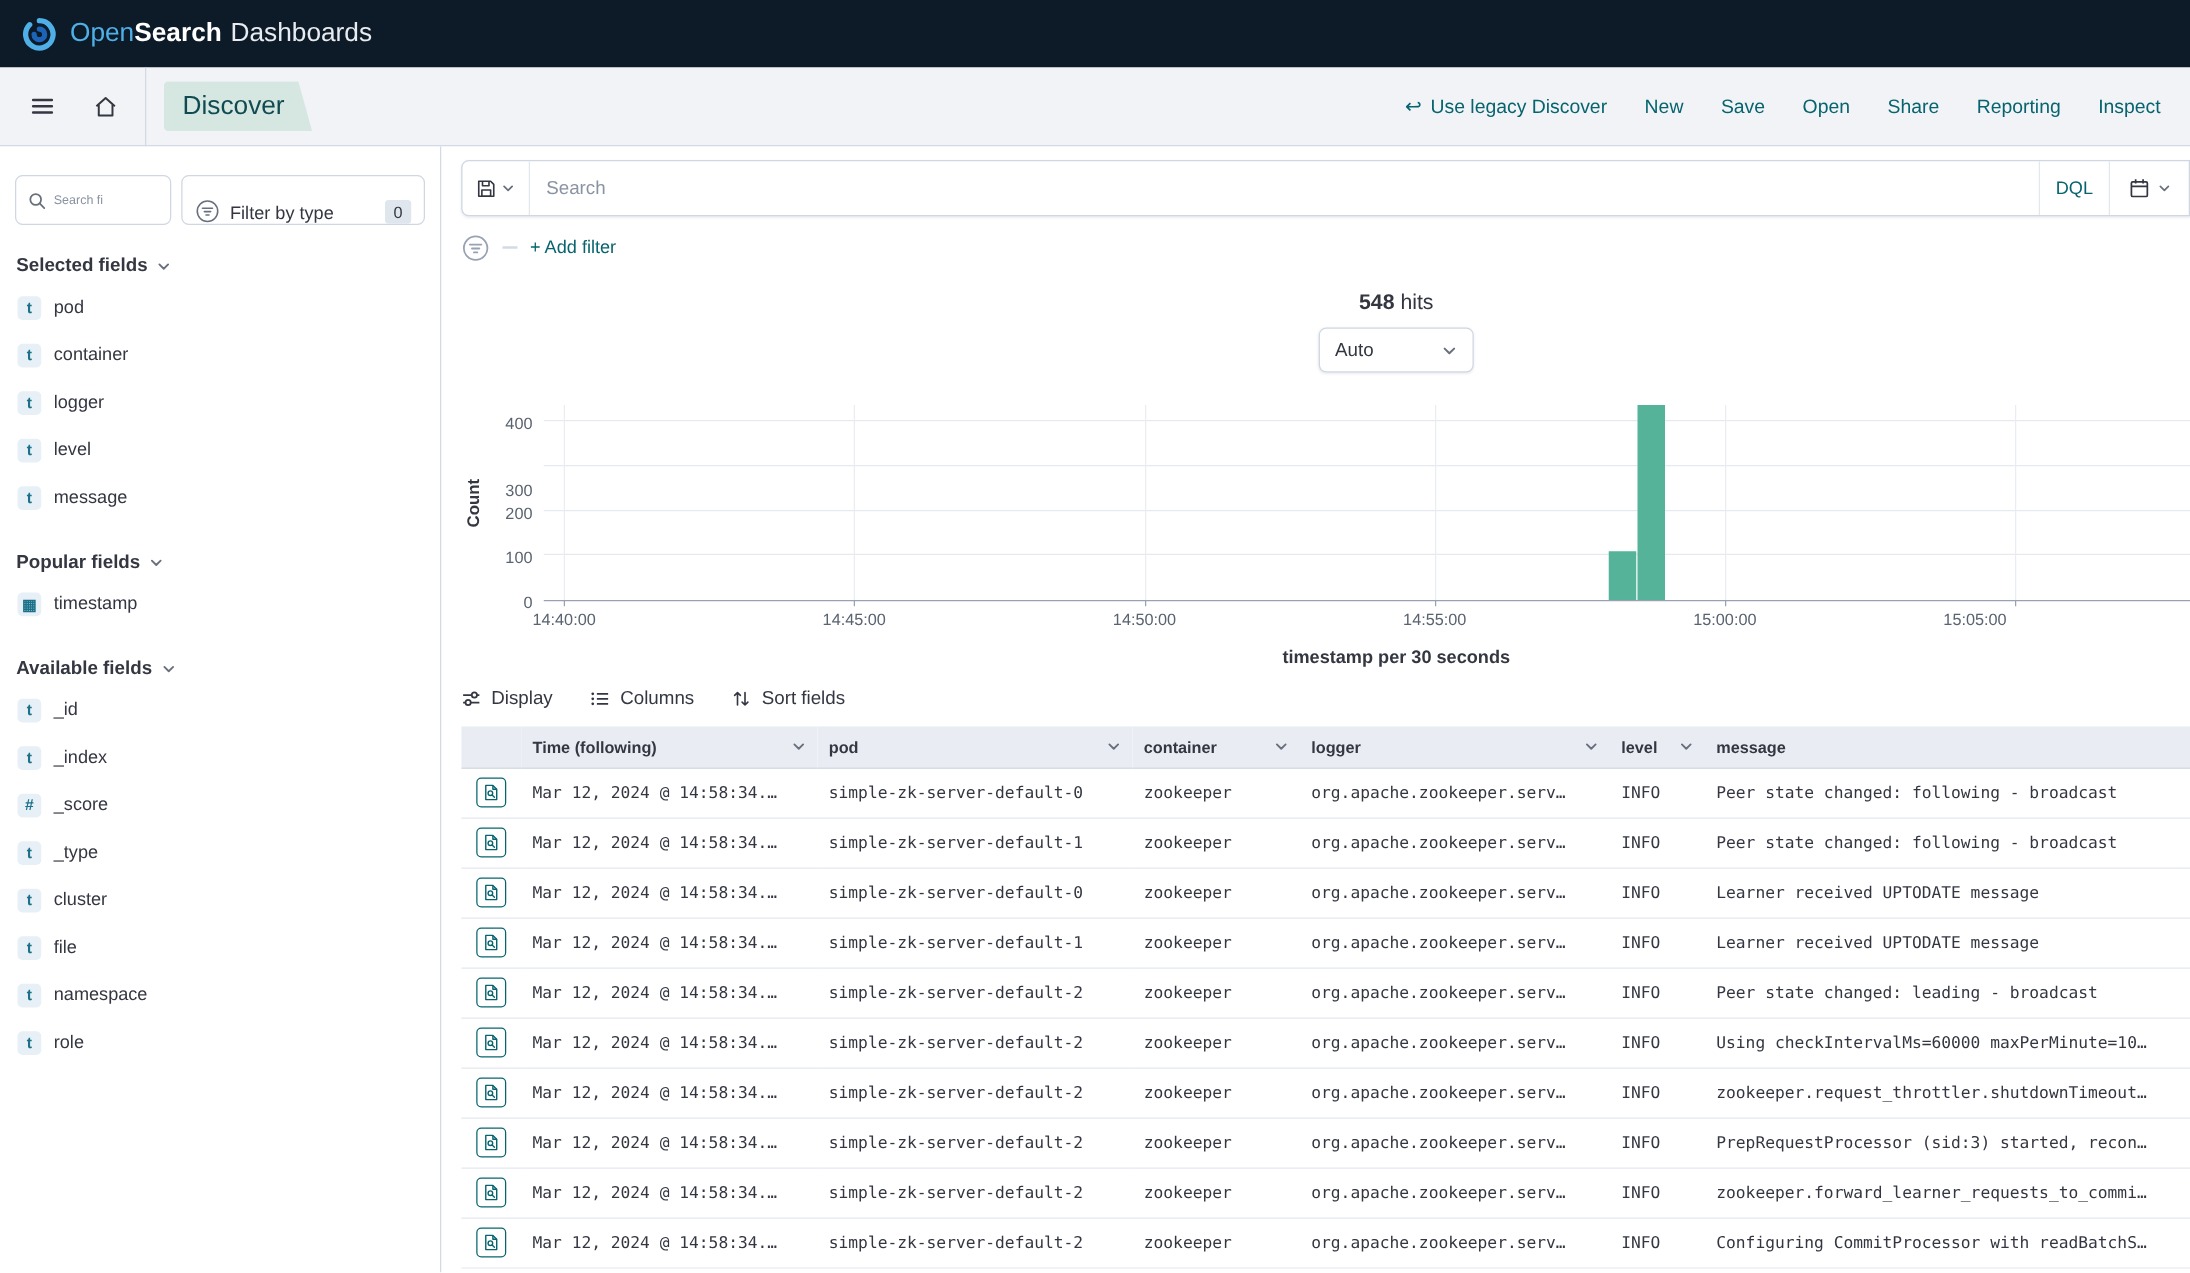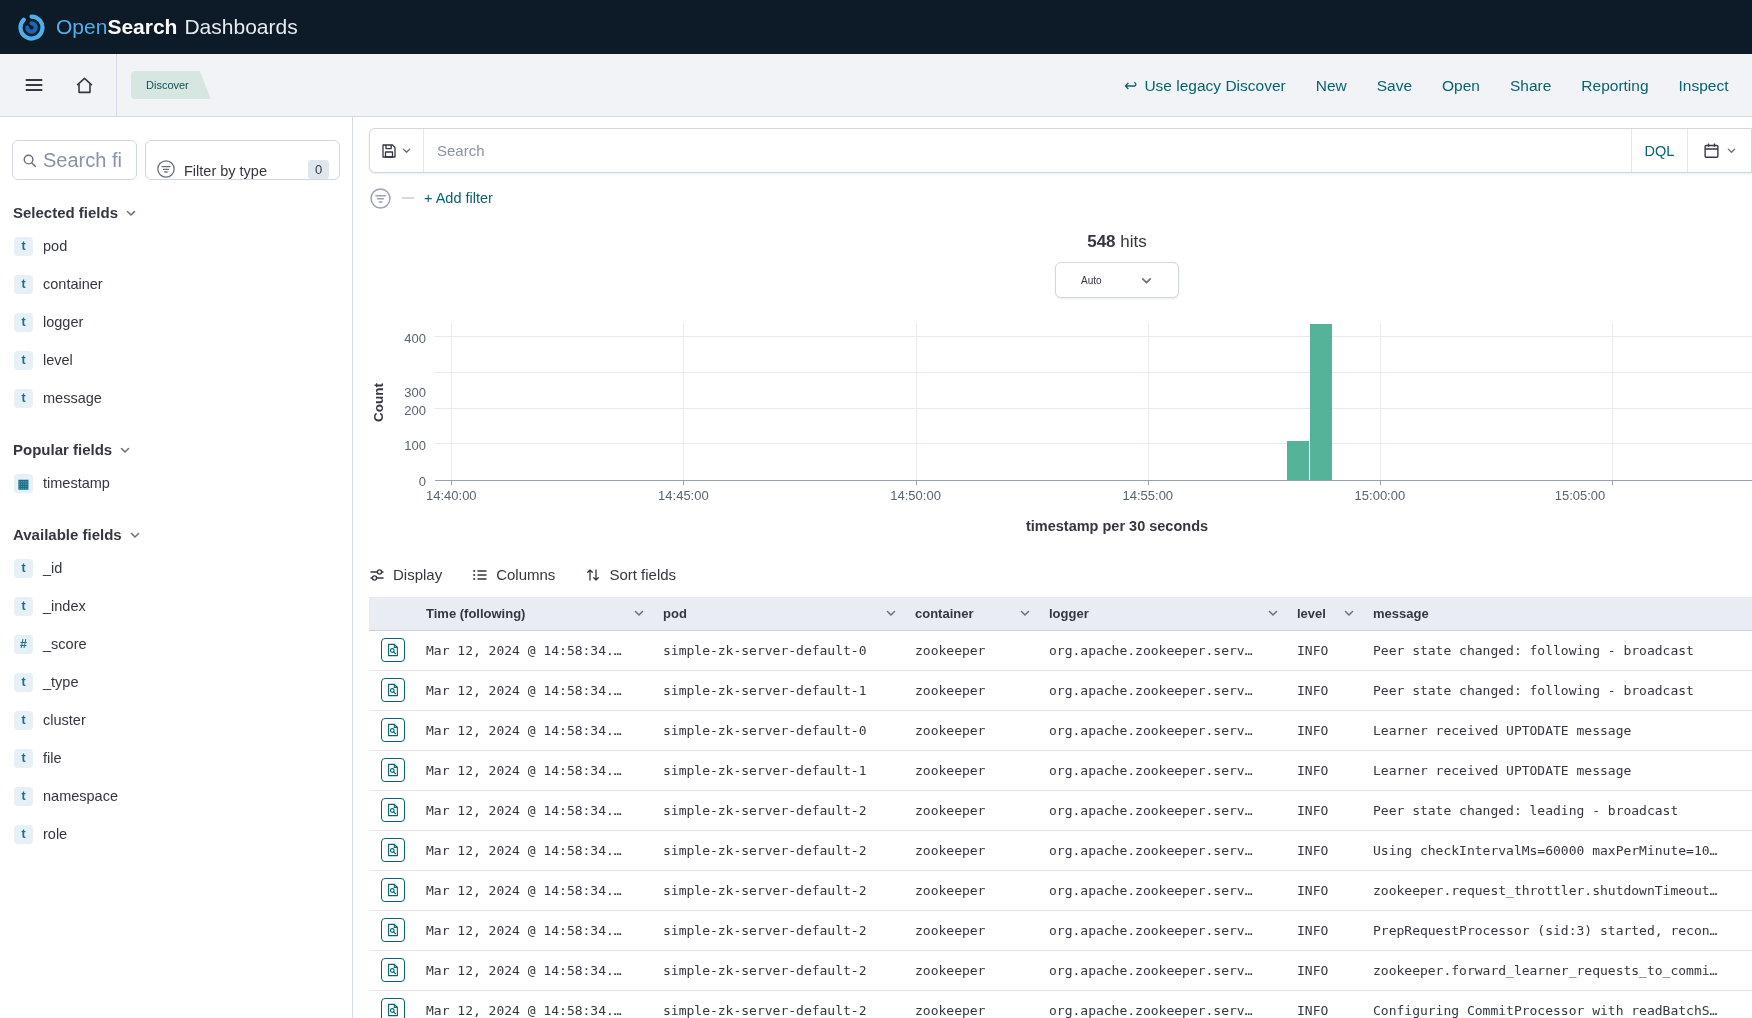--- a/index.html
+++ b/index.html
@@ -12,39 +12,39 @@
   .brand-text{font-size:21px;color:#fff;white-space:nowrap}
   .brand-open{color:#4FB0E8;font-weight:400}
   .brand-search{color:#fff;font-weight:700}
   .brand-suffix{color:#E8EBEF;font-weight:300;margin-left:7px}
 
   
   .crumb-bar{position:relative;height:63px;background:#F1F3F6;border-bottom:1px solid #D3DAE6;
     display:flex;align-items:center;padding:0 16px;gap:14px;overflow:visible}
   .icon-btn{width:36px;height:36px;display:flex;align-items:center;justify-content:center;background:none;border:none}
   .sep-v{width:1px;height:63px;background:#D3DAE6;flex:none}
-  .crumb-pill{background:#D6E7E2;color:#114B52;font-size:11px;padding:8px 22px 8px 15px;
+  .crumb-pill{background:#D6E7E2;color:#114B52;font-size:21px;padding:8px 22px 8px 15px;
     border-radius:4px 0 0 4px;clip-path:polygon(0 0,calc(100% - 11px) 0,100% 100%,0 100%);white-space:nowrap}
   .nav-actions{position:absolute;left:1124px;top:0;height:63px;display:flex;align-items:center;gap:30px;white-space:nowrap}
   .nav-action{color:#07646E;font-size:15.5px;text-decoration:none;display:flex;align-items:center;gap:7px}
   .undo-ic{font-size:16px;line-height:1}
 
   
   .app{display:flex;height:901px}
   .sidebar{width:353px;flex:none;border-right:1px solid #D3DAE6;background:#fff;overflow:hidden}
   .main{flex:1;overflow:hidden;padding-left:16px}
 
   
   .ip-select{margin:129px 12px 0;height:44px;border:1px solid #CFD7E2;border-radius:6px;background:#fff;
     box-shadow:0 1px 3px rgba(120,130,150,.18);display:flex;align-items:center;justify-content:space-between;
     padding:0 13px;font-size:15px}
   .field-controls{display:flex;gap:8px;margin:23px 12px 0}
   .f-search{flex:0 0 125px;height:40px;border:1px solid #CFD7E2;border-radius:6px;background:#fff;
     display:flex;align-items:center;gap:6px;padding:0 9px;overflow:hidden}
-  .f-search input{border:none;outline:none;width:80px;font-size:20px;font-family:"Liberation Sans",sans-serif;color:#3b82f6;background:transparent}
+  .f-search input{border:none;outline:none;width:80px;font-size:10px;font-family:"Liberation Sans",sans-serif;color:#3b82f6;background:transparent}
   .f-search input::placeholder{color:#8A93A2}
   .f-filter{flex:1;height:40px;border:1px solid #CFD7E2;border-radius:6px;background:#fff;
     display:flex;align-items:flex-end;gap:8px;padding:0 10px;font-size:14.5px}
   .f-badge{margin-left:auto;background:#E0E6EE;color:#343741;border-radius:3px;min-width:21px;height:19px;
     display:flex;align-items:center;justify-content:center;font-size:13px}
   .fsec-title{display:flex;align-items:center;gap:7px;margin:24px 0 6px;padding:0 13px;
     font-size:15px;font-weight:700;color:#343741}
   .field-item{height:38px;display:flex;align-items:center;gap:10px;padding:0 14px;font-size:14.5px}
   .ftok{width:19px;height:19px;border-radius:4px;background:#E7F0F6;color:#1B7189;
     display:flex;align-items:center;justify-content:center;font-size:12.5px;font-weight:700;flex:none}
@@ -68,37 +68,37 @@
   .filter-dash{width:12px;height:2px;background:#D3DAE6}
   .add-filter{color:#07646E;font-size:14.5px;text-decoration:none}
 
   
   .results{margin-top:22px}
   .hits-line{width:1496px;text-align:center;font-size:17px}
   .hits-num{font-weight:700}
   .sub-line{width:1496px;display:flex;justify-content:center;align-items:center;gap:13px;margin-top:10px;font-size:15px}
   .interval-select{height:36px;min-width:124px;border:1px solid #CFD7E2;border-radius:6px;background:#fff;
     box-shadow:0 1px 2px rgba(120,130,150,.15);display:flex;align-items:center;justify-content:space-between;
-    gap:10px;padding:0 25px;font-size:10px}
+    gap:10px;padding:0 12px;font-size:15px}
   .chart-row{margin-top:26px;display:flex;align-items:flex-end}
   .count-label{width:18px;height:157px;display:flex;align-items:center;justify-content:center;flex:none}
   .count-label span{transform:rotate(-90deg);font-weight:700;font-size:13.5px;white-space:nowrap}
   .yaxis{position:relative;width:48px;height:157px;flex:none}
   .ytick{position:absolute;right:9px;font-size:13px;color:#5A6370}
   .plot{position:relative;width:1430px;height:157px;border-bottom:1px solid #98A2B2;flex:none}
   .hgrid{position:absolute;left:0;right:0;height:1px;background:#E6EAF0}
   .vgrid{position:absolute;top:0;bottom:0;width:1px;background:#E9EDF2}
   .tickmark{position:absolute;bottom:-5px;width:1px;height:5px;background:#98A2B2}
   .bar{position:absolute;bottom:0;background:#54B399}
   .xaxis{position:relative;width:1430px;height:20px;margin-left:66px;margin-top:7px}
   .xtick{position:absolute;transform:translateX(-50%);font-size:13px;color:#5A6370;white-space:nowrap}
   .xlabel{width:1496px;text-align:center;font-weight:700;font-size:14.5px;margin-top:10px;color:#343741}
 
   
-  .rtb{margin-top:32px;display:flex;align-items:flex-end;gap:30px}
+  .rtb{margin-top:16px;display:flex;align-items:flex-end;gap:30px}
   .rtb-btn{display:flex;align-items:center;gap:8px;background:none;border:none;font-size:15px;
     font-family:"Liberation Sans",sans-serif;color:#343741}
   .rtb-ic{display:flex;align-items:center}
 
   
   .table-wrap{margin-top:14px;width:1383px;overflow:hidden}
   table.doc-table{border-collapse:collapse;table-layout:fixed;width:1560px;
     font-family:"DejaVu Sans Mono",monospace;font-size:13px}
   .doc-table thead th{background:#E9EDF3;height:33px;font-family:"Liberation Sans",sans-serif;
     font-size:13px;font-weight:700;text-align:left;padding:0 9px;border-bottom:1px solid #CBD2DC;color:#343741}

